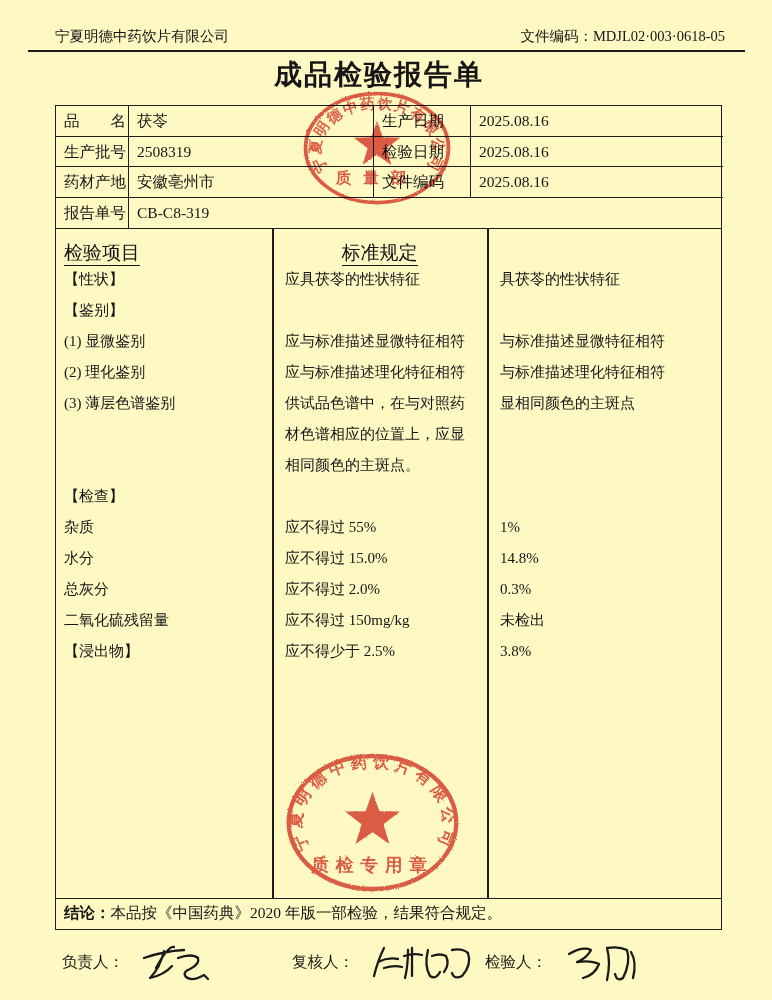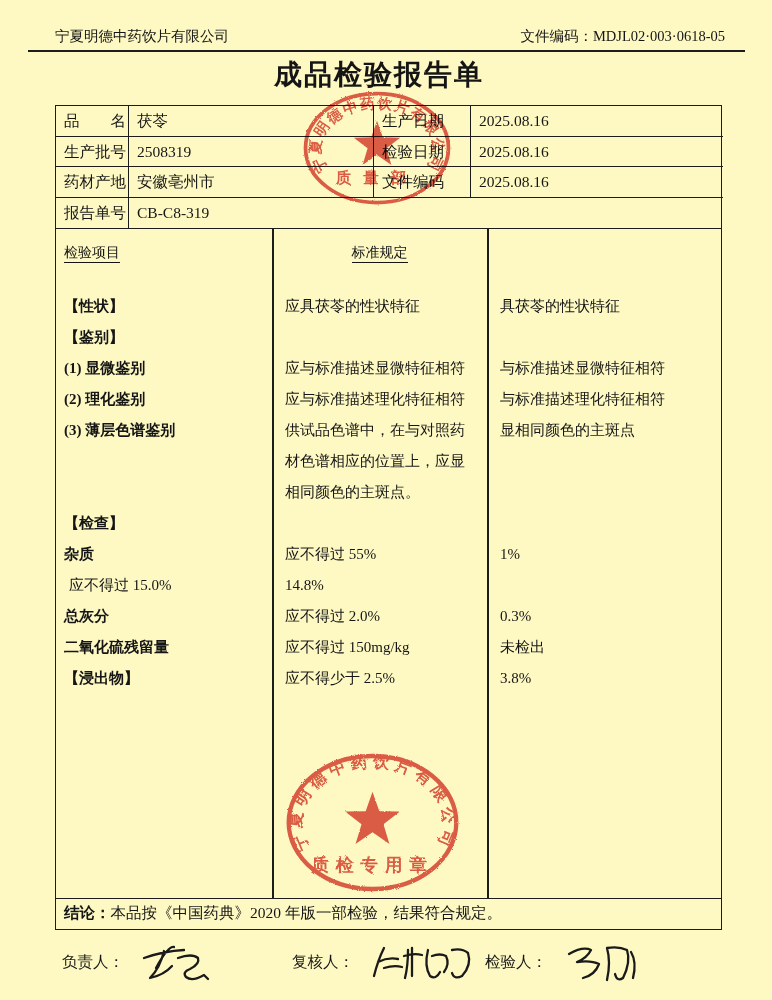--- a/index.html
+++ b/index.html
@@ -38,29 +38,29 @@
   
   .main-table {
     position:relative; box-sizing:border-box; width:667px; height:670px;
     border:1.5px solid #1c1c1c; border-top:none;
     display:flex; flex-direction:column;
   }
   .div-v { position:absolute; top:0; bottom:0; width:1.5px; background:#1c1c1c; }
   .div-v.v1 { left:216px; } .div-v.v2 { left:431px; }
   .mt-header {
     display:grid; grid-template-columns:216px 215px 233px;
-    padding-top:13px; margin-bottom:27px; font-size:14px;
+    padding-top:13px; font-size:19px;
   }
   .mt-header .h { line-height:22px; }
   .mt-header .h span { border-bottom:1.2px solid #151515; padding-bottom:2px; }
   .mt-header .h.left { padding-left:8px; text-align:left; }
   .mt-header .h.center { text-align:center; }
   .mrow { display:grid; grid-template-columns:216px 215px 233px; min-height:31px; }
   .mrow > div { font-size:15px; line-height:31px; }
-  .c-item { padding-left:8px;font-weight:bold; }
+  .c-item { padding-left:8px; }
   .c-std  { padding-left:13px; padding-right:9px; }
   .c-res  { padding-left:13px; padding-right:6px; }
   .mt-fill { flex:1; }
   
   .conclusion {
     box-sizing:border-box; width:667px; height:31px; line-height:28px;
     border:1.5px solid #1c1c1c; border-top:none; padding-left:8px; font-size:15.5px;
   }
   .conclusion .lbl { font-weight:bold; }
   
@@ -155,20 +155,21 @@
             <div class="c-res"></div>
           </div>
 
           <div class="mrow">
             <div class="c-item">杂质</div>
             <div class="c-std">应不得过 55%</div>
             <div class="c-res">1%</div>
           </div>
 
           <div class="mrow">
+            <div class="c-item">水分</div>
             <div class="c-std">应不得过 15.0%</div>
             <div class="c-res">14.8%</div>
           </div>
 
           <div class="mrow">
             <div class="c-item">总灰分</div>
             <div class="c-std">应不得过 2.0%</div>
             <div class="c-res">0.3%</div>
           </div>
 

